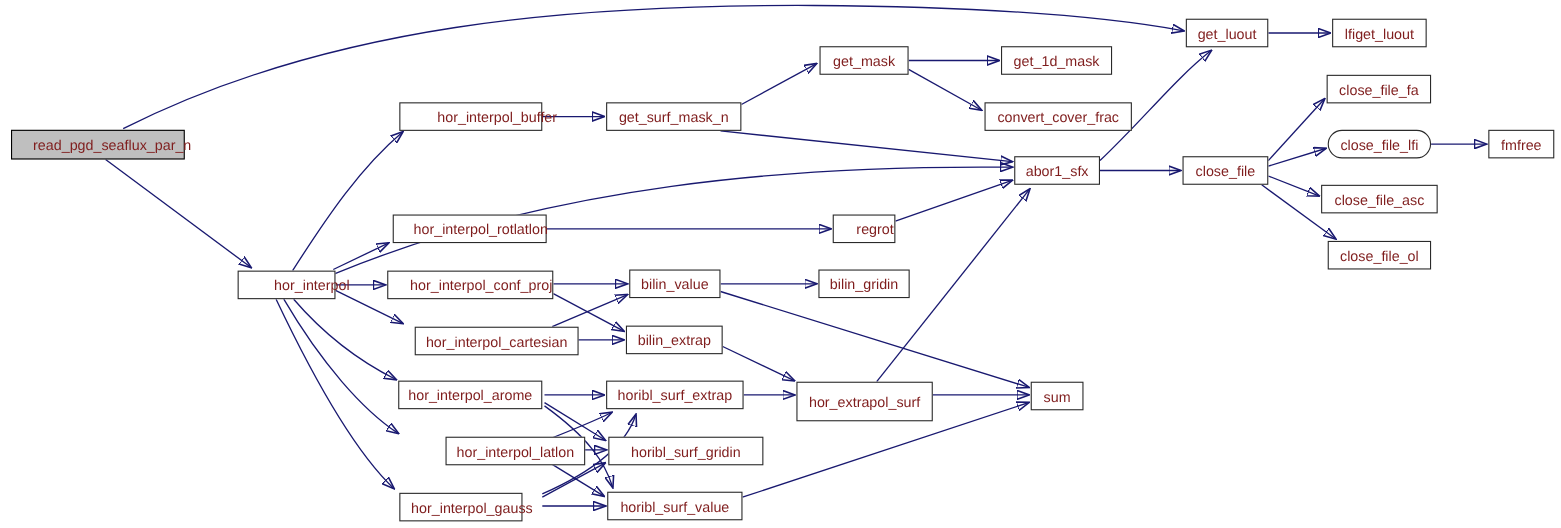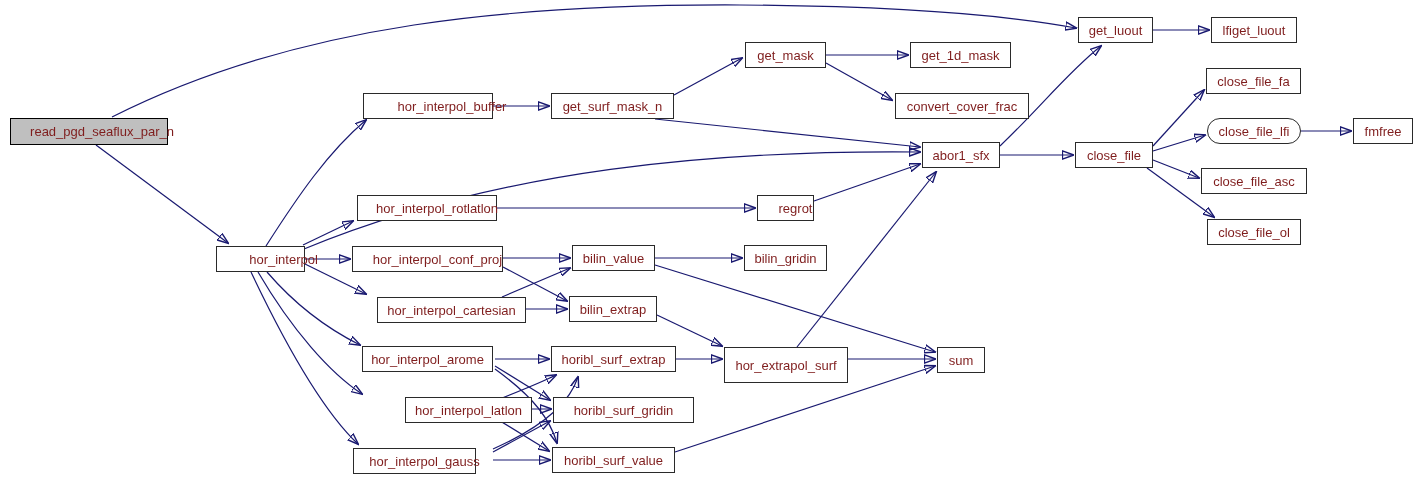--- a/index.html
+++ b/index.html
@@ -112,16 +112,16 @@
       <div class="node" style="left: 572px; top: 245px; width: 83px; height: 26px;">bilin_value</div>
       <div class="node" style="left: 744px; top: 245px; width: 83px; height: 26px;">bilin_gridin</div>
       <div class="node" style="left: 353px; top: 297px; width: 149px; height: 26px; margin-left: 24px;">hor_interpol_cartesian</div>
       <div class="node" style="left: 569px; top: 296px; width: 88px; height: 26px;">bilin_extrap</div>
       <div class="node" style="left: 362px; top: 346px; width: 131px; height: 26px;">hor_interpol_arome</div>
       <div class="node" style="left: 551px; top: 346px; width: 125px; height: 26px;">horibl_surf_extrap</div>
       <div class="node" style="left: 724px; top: 347px; width: 124px; height: 36px;">hor_extrapol_surf</div>
       <div class="node" style="left: 937px; top: 347px; width: 48px; height: 26px;">sum</div>
       <div class="node" style="left: 365px; top: 397px; width: 127px; height: 26px; margin-left: 40px;">hor_interpol_latlon</div>
       <div class="node" style="left: 553px; top: 397px; width: 141px; height: 26px;">horibl_surf_gridin</div>
-      <div class="node" style="left: 353px; top: 448px; width: 123px; height: 26px; padding-left: 20px;">hor_interpol_gauss</div>
+      <div class="node" style="left: 363px; top: 448px; width: 112px; height: 26px; padding-left: 20px;">hor_interpol_gauss</div>
       <div class="node" style="left: 552px; top: 447px; width: 123px; height: 26px;">horibl_surf_value</div>
     </div>
 </div>
 
 </body></html>

